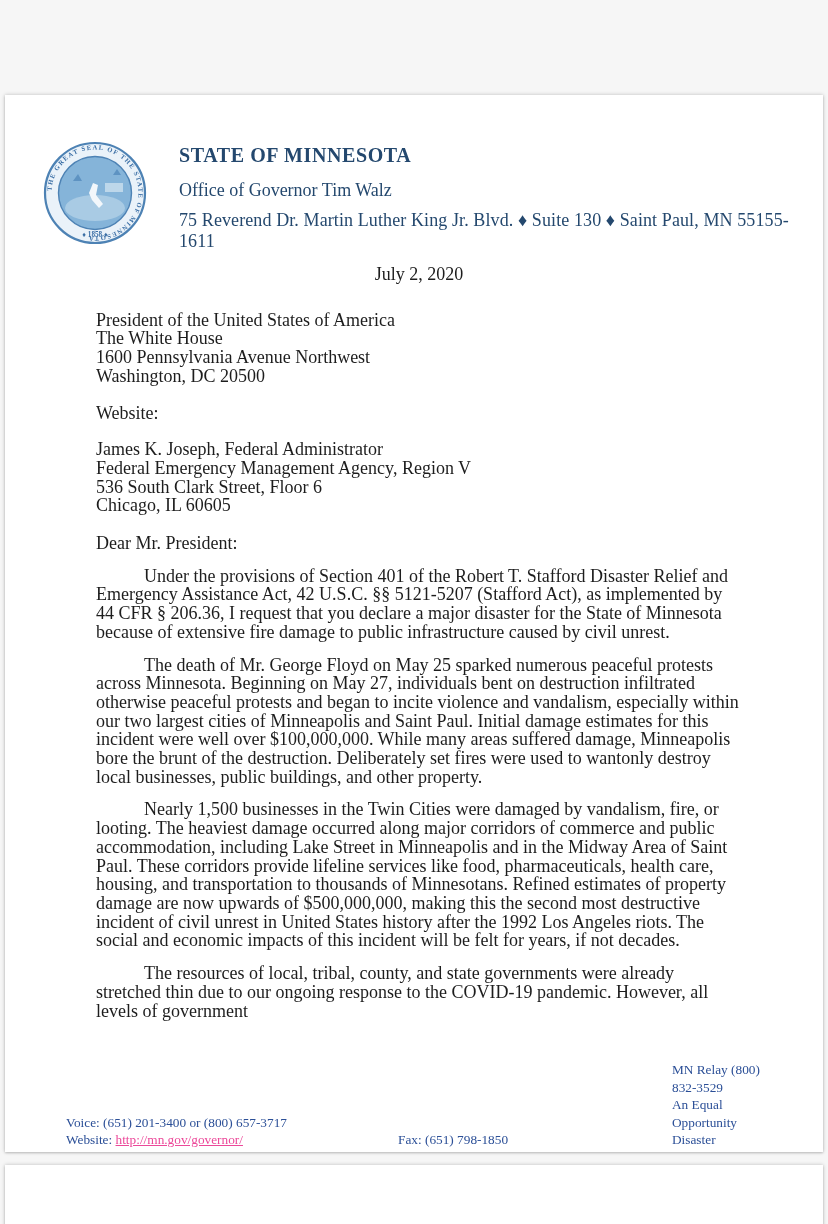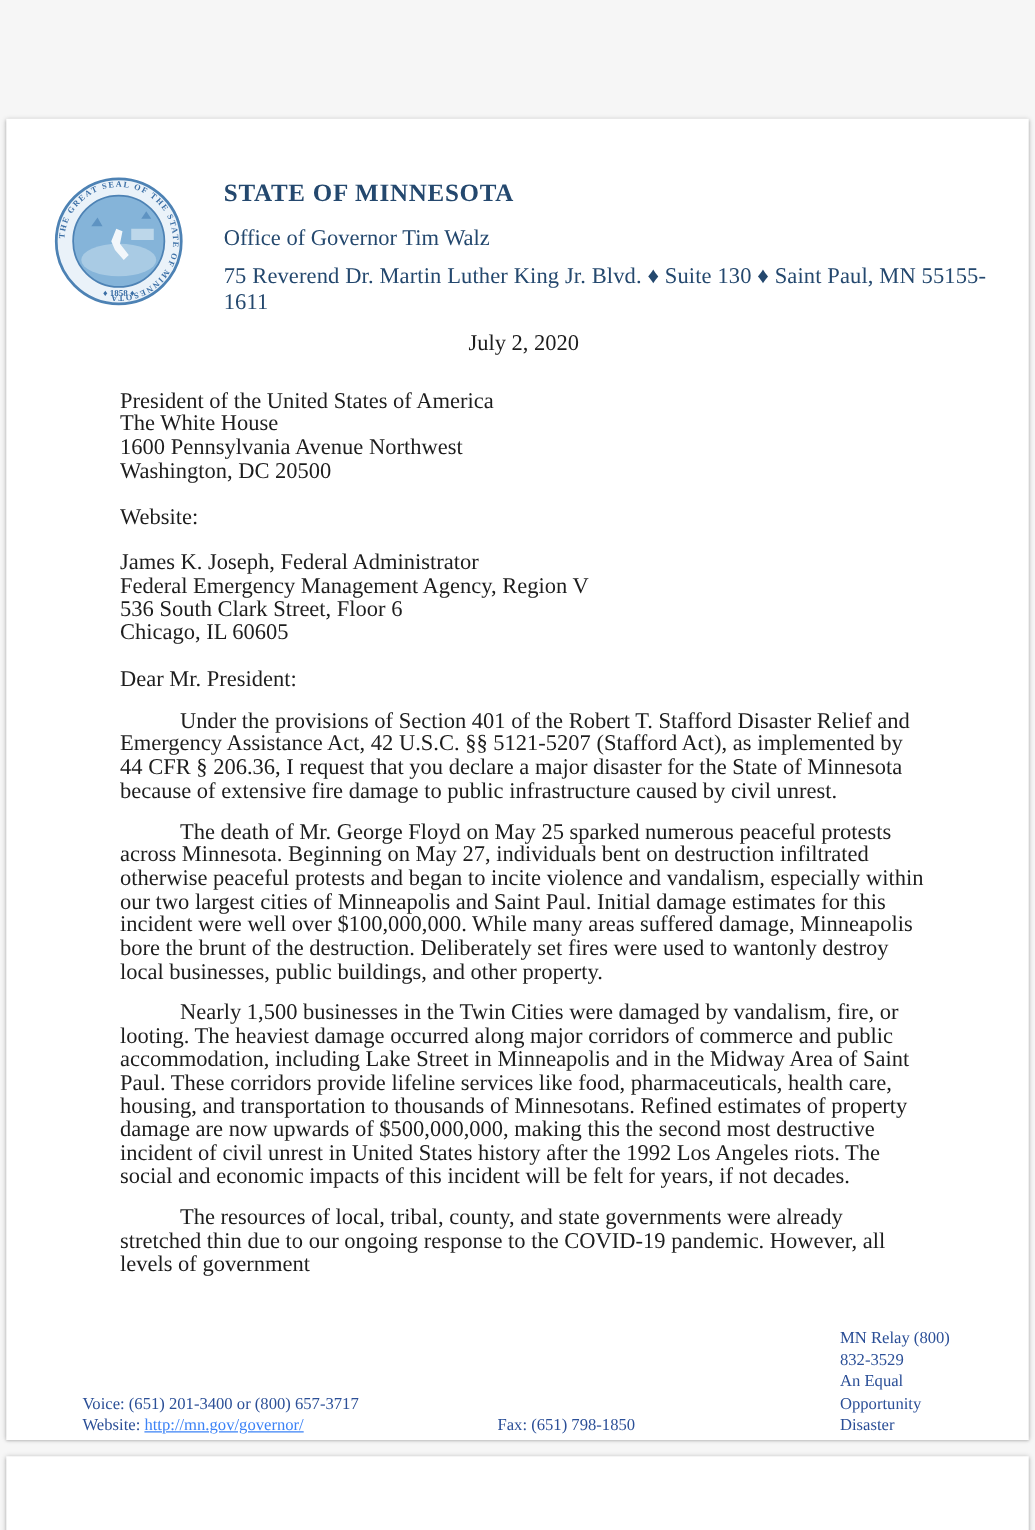--- a/index.html
+++ b/index.html
@@ -45,21 +45,21 @@
 
   
   .footer {
     position:absolute; left:61px; top:966px; width:714px;
     display:flex; align-items:flex-end;
     font-size:13.3px; line-height:17.5px; color:#2b4f97;gap:36px;
   }
   .f-col1 { flex:0 0 296px; }
   .f-col2 { flex:0 0 238px; }
   .f-col3 { flex:1 1 auto; }
-  .footer a { color:#3b82f6; text-decoration:underline; }
+  .footer a { color:#ec4899; text-decoration:underline; }
 
   
   .seal-ring-text {
     font-family:"Liberation Serif", serif;
     font-weight:bold;
     fill:#3a6ea5;
   }
 </style>
 </head>
 <body>

